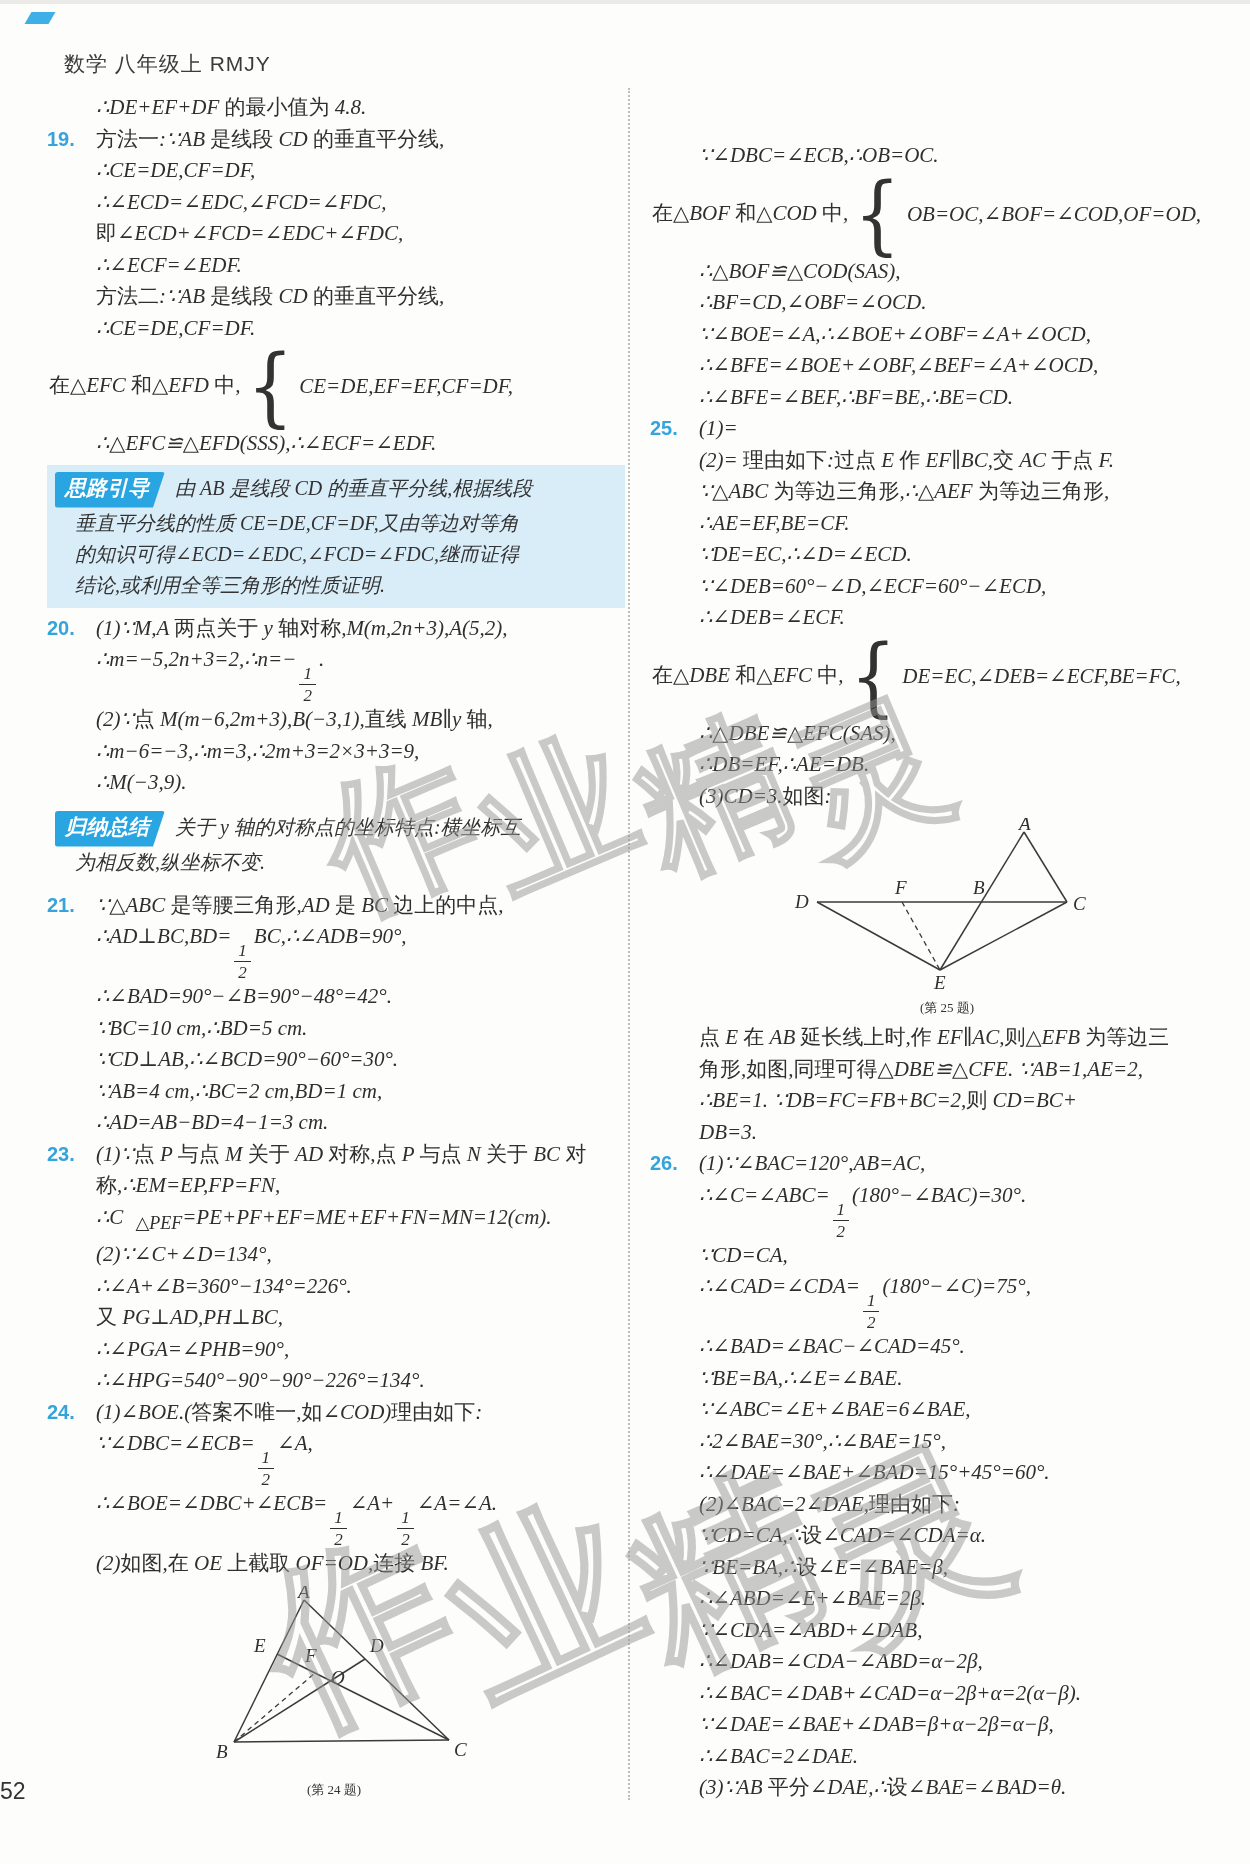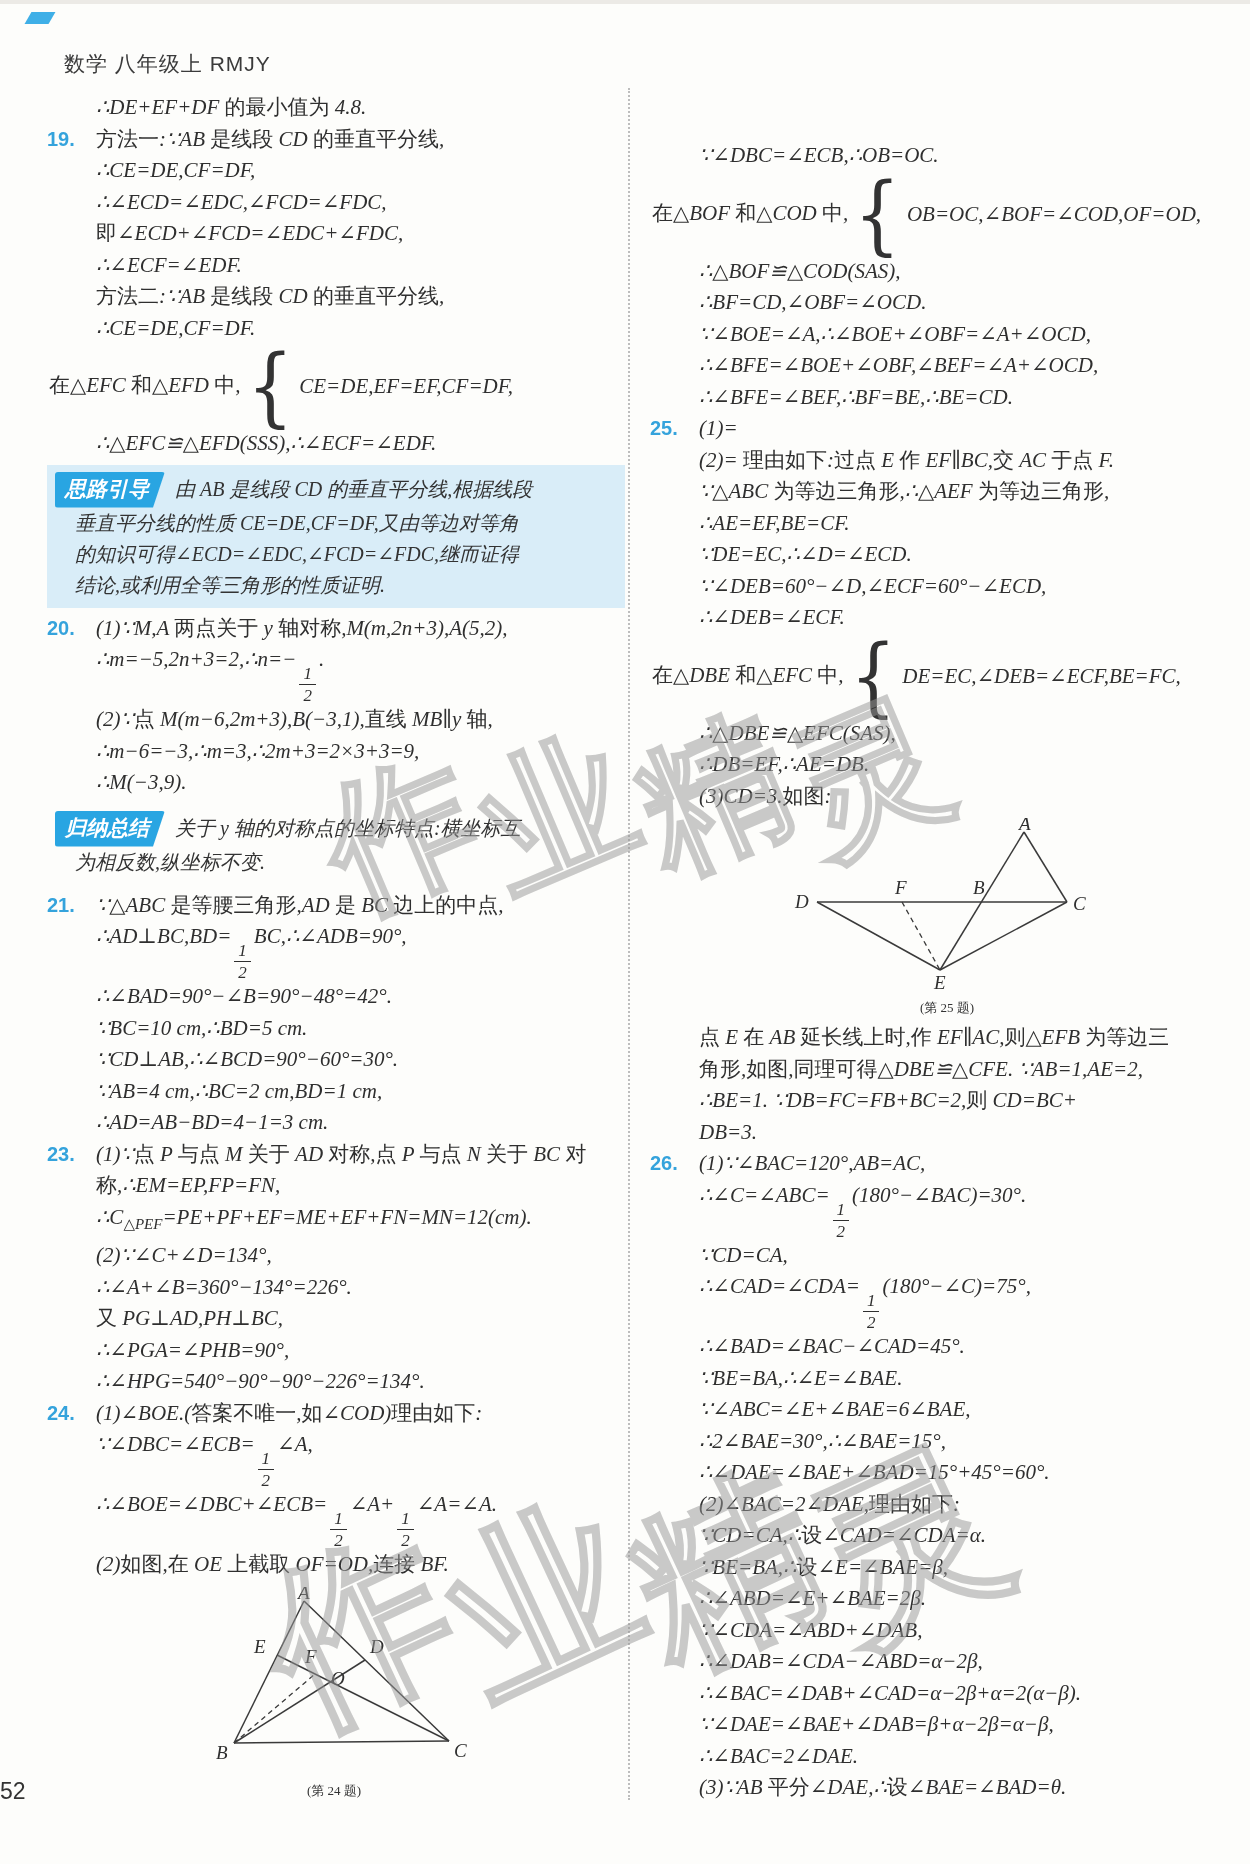--- a/index.html
+++ b/index.html
@@ -18,31 +18,31 @@
   .col{position:absolute;top:88px;}
   #col-left{left:47px;width:578px;}
   #col-right{left:650px;width:588px;margin-top:48px;}
   .ln{position:relative;padding-left:49px;font-size:21px;line-height:31.5px;min-height:31.5px;white-space:nowrap;}
   .ln .num{position:absolute;left:0;top:0;color:#35a3dc;
     font-family:"Liberation Sans","DejaVu Sans",sans-serif;font-size:20px;font-weight:bold;}
   .m{font-style:italic;}
   .frac{display:inline-flex;flex-direction:column;align-items:center;vertical-align:-13px;margin:0 3px;line-height:1;}
   .frac .fn{font-size:17px;padding:0 4px 2px;font-style:italic;}
   .frac .fd{font-size:17px;padding:2px 4px 0;border-top:1.5px solid #2f2f2f;font-style:italic;}
-  .ln sub{font-size:15px;}
+  .ln sub{font-size:18px;margin-left:12px;}
   .sysline{display:flex;align-items:center;padding:3px 0 3px 2px;}
   .sysline .pre{white-space:nowrap;font-size:21px;}
   .sysline .brace{font-size:86px;line-height:78px;font-family:"DejaVu Serif",serif;
     font-weight:300;margin:0 2px;transform:scaleX(.85);color:#333;}
   .sysline .eqs{display:flex;flex-direction:row;}
   .sysline .eqs div{line-height:30px;font-size:21px;white-space:nowrap;}
   .note{margin:5px 0;padding:7px 6px 7px 28px;font-size:20px;line-height:31px;font-style:italic;color:#333;}
   .note.bg{background:#d9edf8;}
   .badge{display:inline-block;background:#29a5e2;color:#fff;font-style:italic;font-weight:bold;
-    font-family:Liberation Serif, serif;font-size:21px;
+    font-family:Liberation Mono, monospace;font-size:21px;
     padding:2px 16px 3px 10px;margin:0 10px 0 -20px;border-radius:3px;
     clip-path:polygon(0 0,100% 0,calc(100% - 12px) 100%,0 100%);}
   .figwrap{position:relative;margin-top:6px;}
   .figcap{text-align:center;font-size:13px;line-height:28px;color:#333;}
   svg .edge{stroke:#3a3a3a;stroke-width:1.5;fill:none;}
   svg .dash{stroke:#3a3a3a;stroke-width:1.3;fill:none;stroke-dasharray:5 4;}
   svg text{font-size:19px;font-style:italic;fill:#2f2f2f;font-family:"Liberation Serif","DejaVu Serif",serif;}
   .page-number{position:absolute;left:0;right:0;top:1774px;text-align:left;font-size:23px;
     font-family:"Liberation Sans","DejaVu Sans",sans-serif;color:#333;}
   .wm{position:absolute;white-space:nowrap;pointer-events:none;

